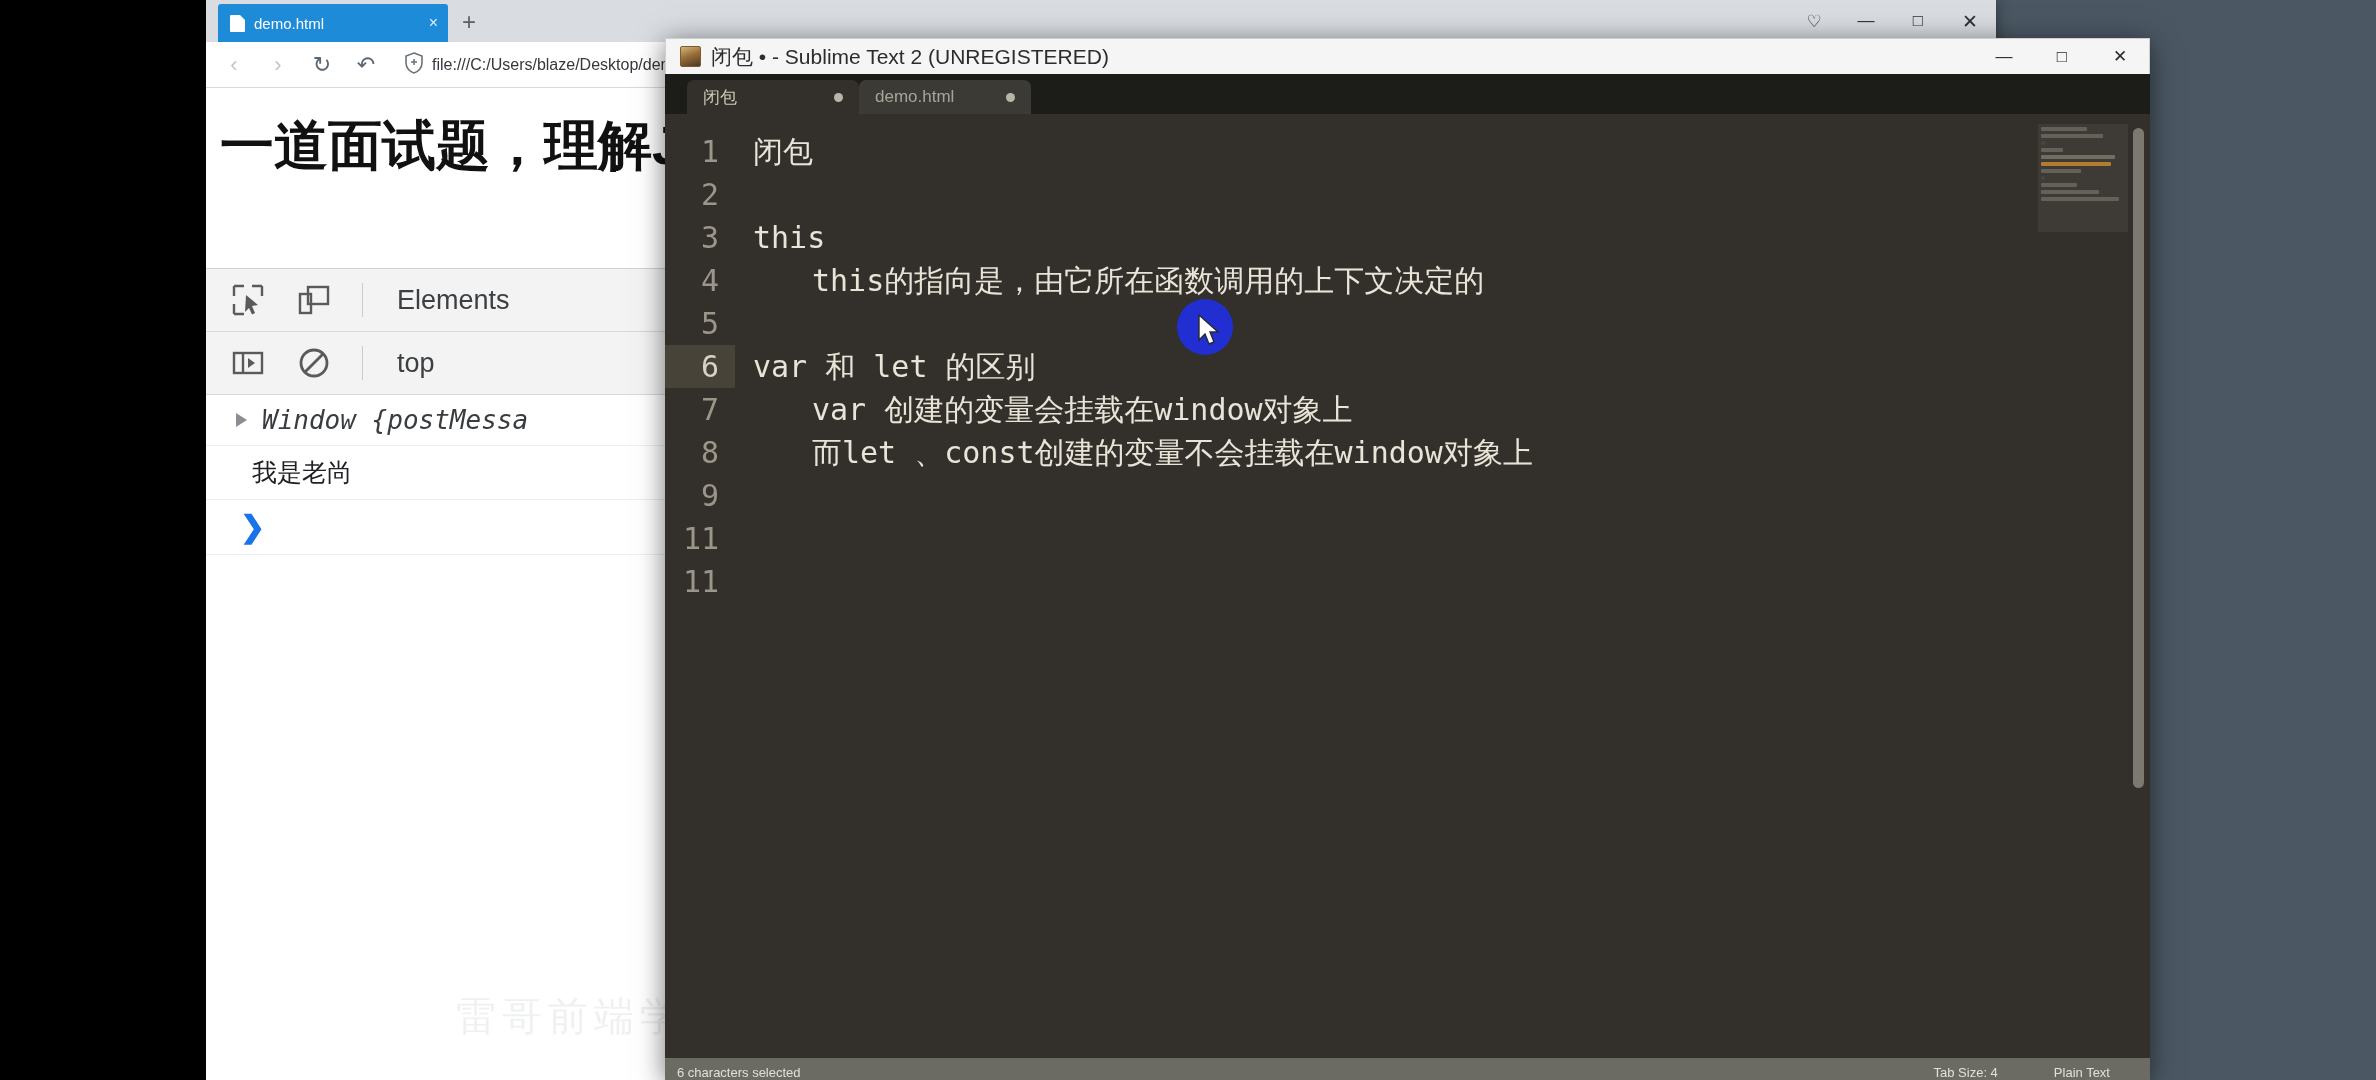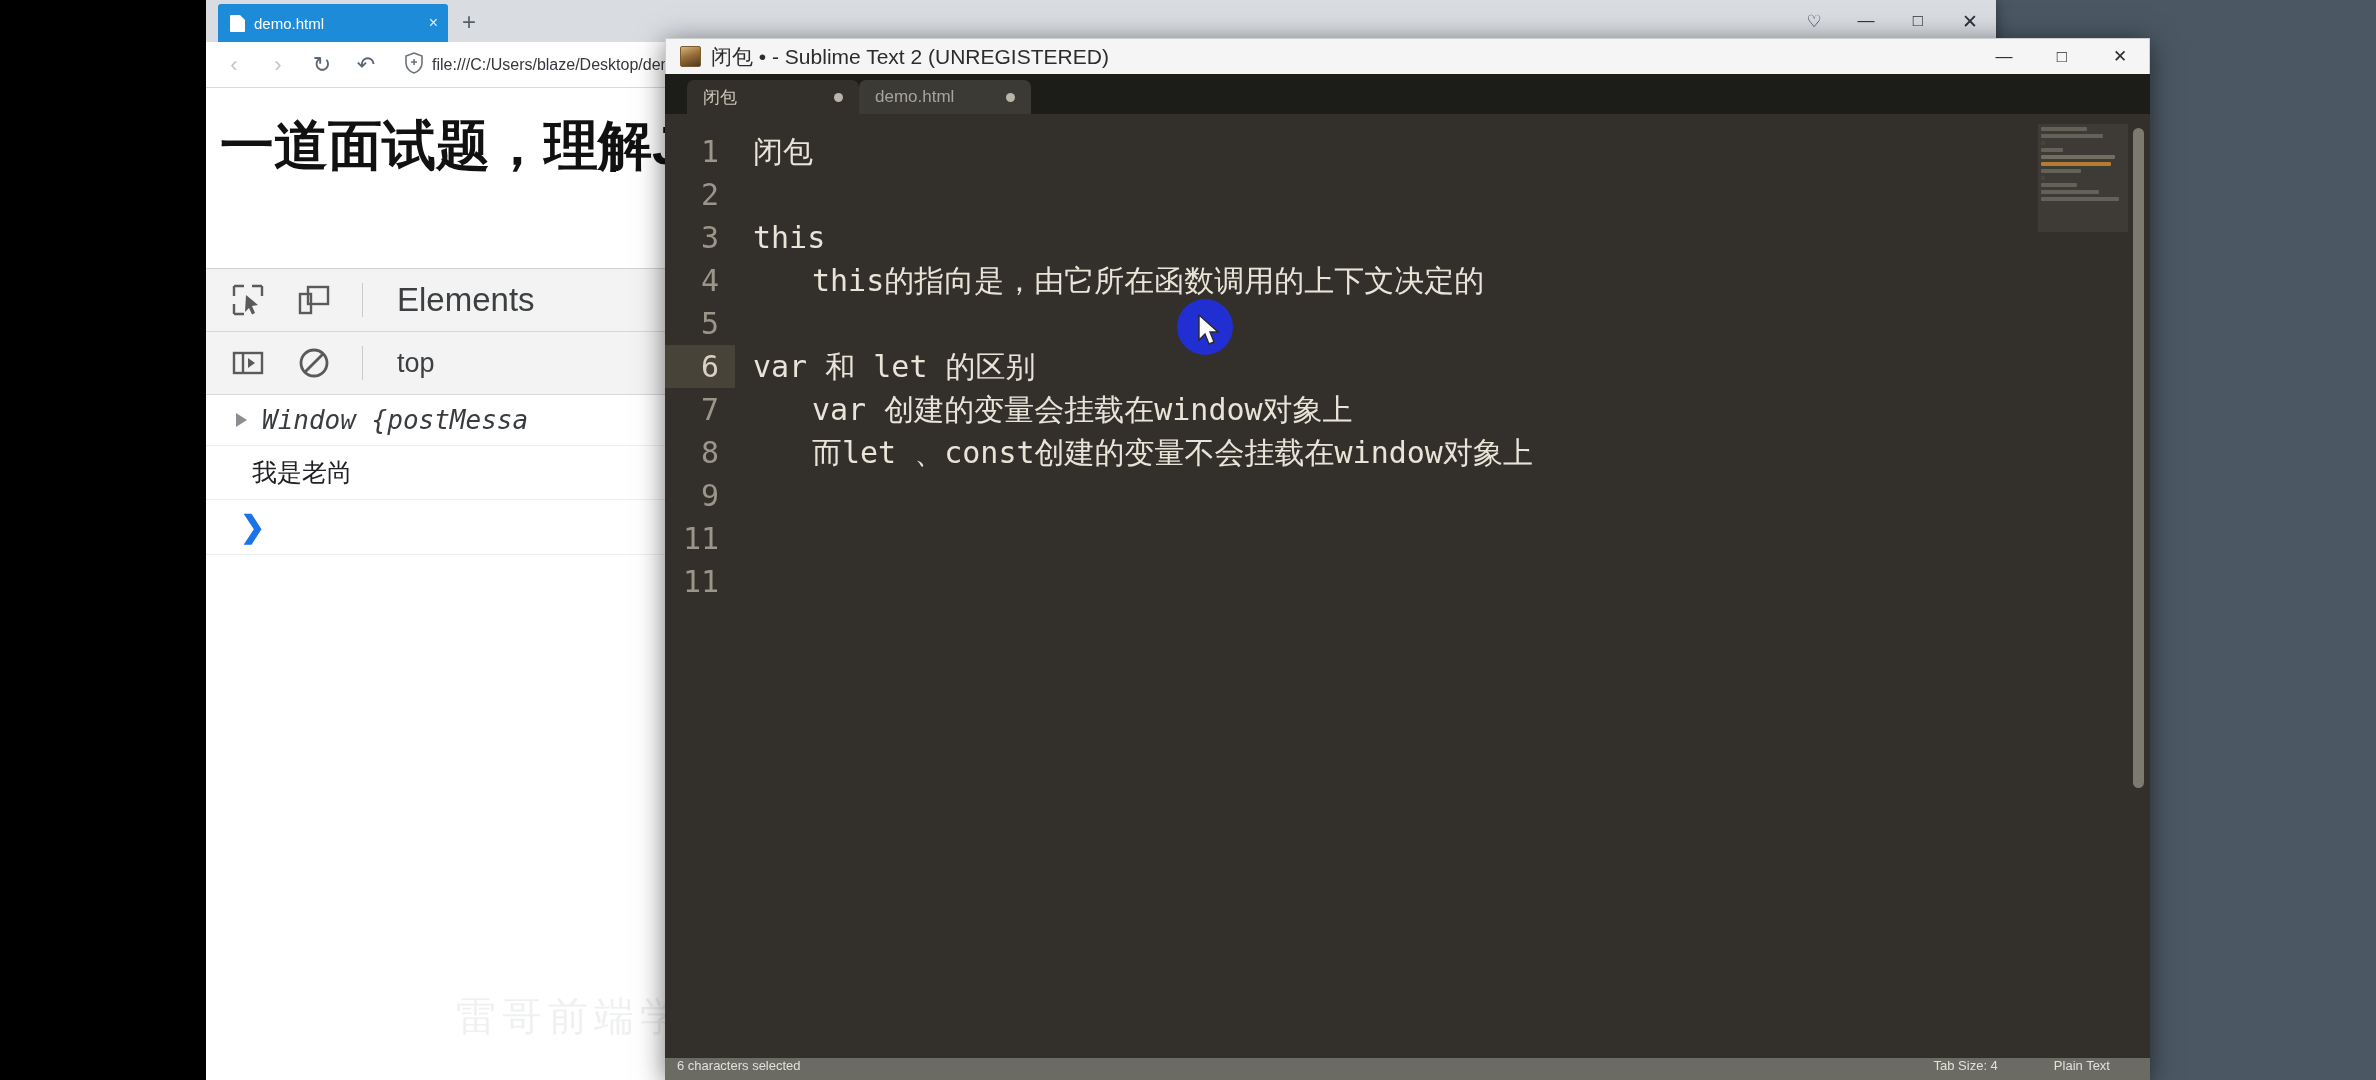--- a/index.html
+++ b/index.html
@@ -100,21 +100,21 @@
     height: 63px; background: #f3f3f3; border-bottom: 1px solid #d5d8db;
     display: flex; align-items: center; padding-left: 14px; gap: 10px;
     position: relative;
   }
   .dt-ico-btn {
     width: 56px; height: 52px; display: flex;
     align-items: center; justify-content: center; color: #5a5a5a;
   }
   .dt-sep { width: 1px; height: 34px; background: #c8cbce; margin: 0 10px; }
   .dt-tab {
-    font-size: 33px; color: #3c4043; padding: 0 14px;
+    font-size: 27px; color: #3c4043; padding: 0 14px;
     font-family: "Liberation Sans", sans-serif;
   }
   .dt-underline {
     position: absolute; right: 0; bottom: -1px; width: 80px; height: 4px;
     background: #1a73e8;
   }
   .dt-filterbar {
     height: 63px; background: #f3f3f3; border-bottom: 1px solid #d5d8db;
     display: flex; align-items: center; padding-left: 14px; gap: 10px;
   }
@@ -242,21 +242,21 @@
     background: rgba(255,255,255,.055);
   }
   .mm-line { height: 4px; margin: 3px 0 0 3px; border-radius: 1px; }
   .sub-scrollbar {
     position: absolute; right: 6px; top: 14px; width: 11px; height: 660px;
     background: #8a867c; border-radius: 6px; opacity: .85;
   }
 
   .sub-statusbar {
     height: 22px; background: #6b6b63;
-    display: flex; align-items: flex-start;
+    display: flex; align-items: flex-end;
     font-size: 13px; color: #e2e0d8; padding: 0 12px;
   }
   .sb-right { margin-left: auto; display: flex; gap: 56px; padding-right: 28px; }
 </style>
 </head>
 <body>
 
 <div id="root">
 
   <div class="desktop-bg"></div>

